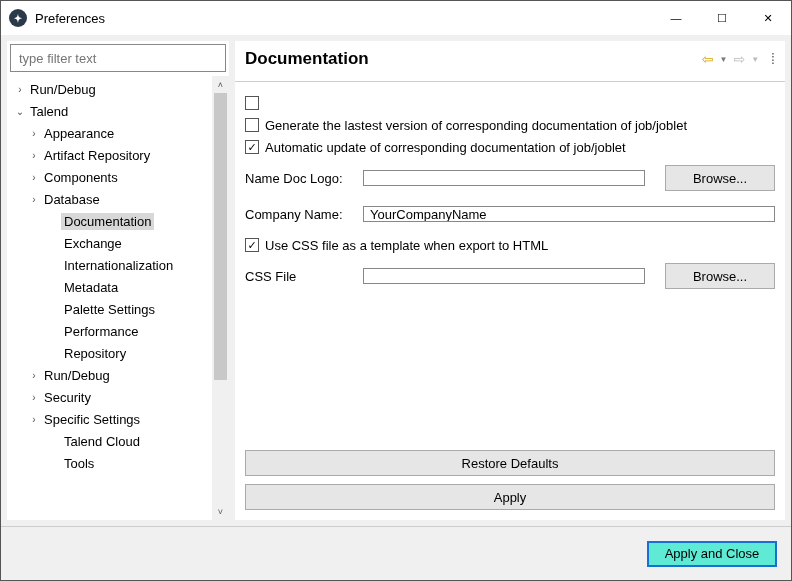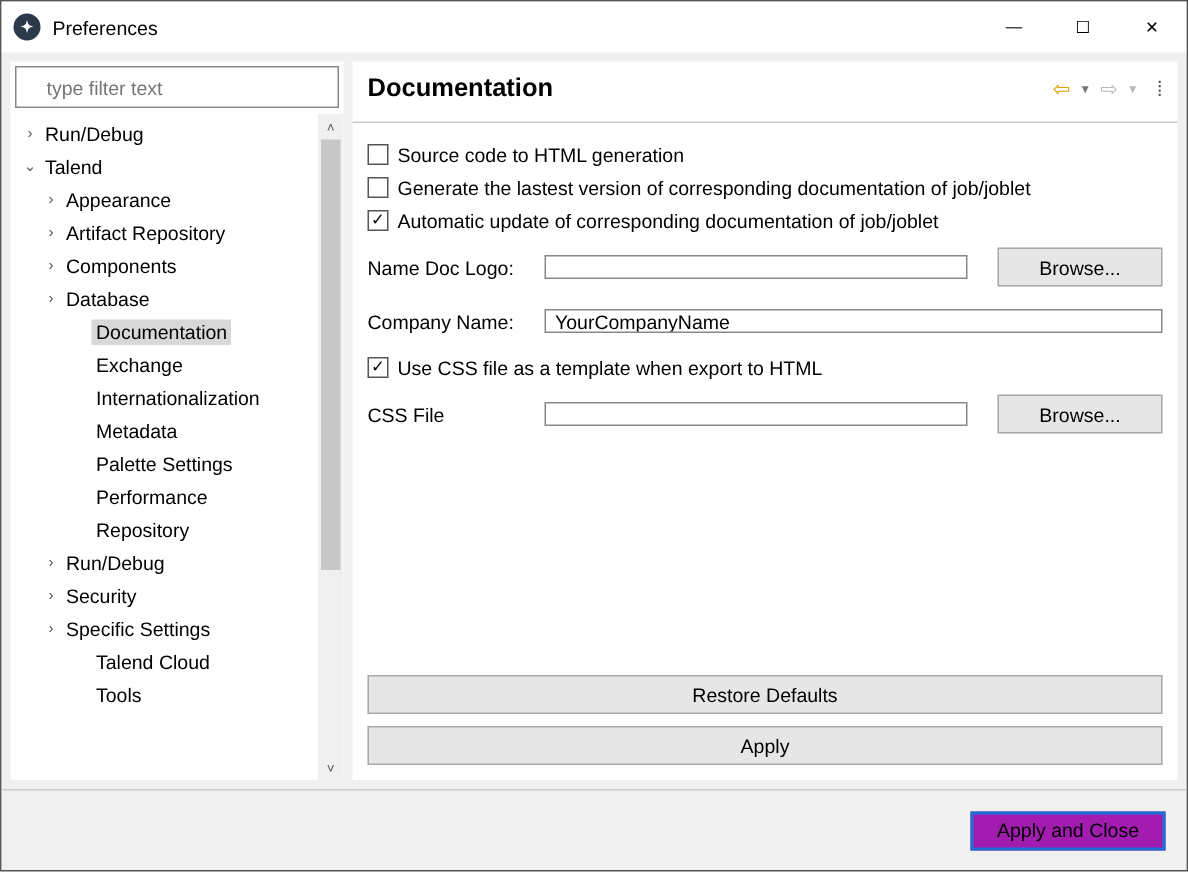--- a/index.html
+++ b/index.html
@@ -53,21 +53,21 @@
     width: 222px;
     background: #fff;
     display: flex;
     flex-direction: column;
     border: 0;
   }
   .filter {
     margin: 3px 3px 4px 3px;
     border: 1px solid #888;
     height: 28px;
-    padding: 0 20px;
+    padding: 0 8px;
     font-size: 13px;
     color: #888;
     background: #fff;
   }
   .tree-wrap {
     flex: 1;
     position: relative;
     overflow: hidden;
     border: 0;
   }
@@ -135,21 +135,21 @@
   .form-input {
     flex:1; height:16px; border:1px solid #888; padding:0 6px; font-size:13px;
     background:#fff;
   }
   .btn {
     height:26px; min-width:86px; padding:1px 14px;
     background:#e6e6e6; border:1px solid #aaa;
     display:inline-flex; align-items:center; justify-content:center;
     font-size:13px;
   }
-  .btn.primary { border:2px solid #1a6fd6; background:#a21caf; }
+  .btn.primary { border:2px solid #1a6fd6; background:#5eead4; }
 
   .main-actions {
     display:flex; justify-content:center; gap:8px;
     padding: 8px 10px 10px 10px;
     flex-direction: column;
   }
 
   .footer {
     height:54px; border-top:1px solid #ccc;
     display:flex; justify-content:flex-end; align-items:center;
@@ -267,21 +267,20 @@
         <span style="font-size:8px;">▼</span>
         <span class="hdr-arrow-fwd">⇨</span>
         <span style="font-size:8px;color:#bbb;">▼</span>
         <span class="hdr-menu" style="margin-left:6px;">⁞</span>
       </div>
     </div>
 
     <div class="main-body">
       <div class="chk-row">
         <span class="chk"></span>
-        <span>Source code to HTML generation</span>
       </div>
       <div class="chk-row">
         <span class="chk"></span>
         <span>Generate the lastest version of corresponding documentation of job/joblet</span>
       </div>
       <div class="chk-row">
         <span class="chk">✓</span>
         <span>Automatic update of corresponding documentation of job/joblet</span>
       </div>
 

